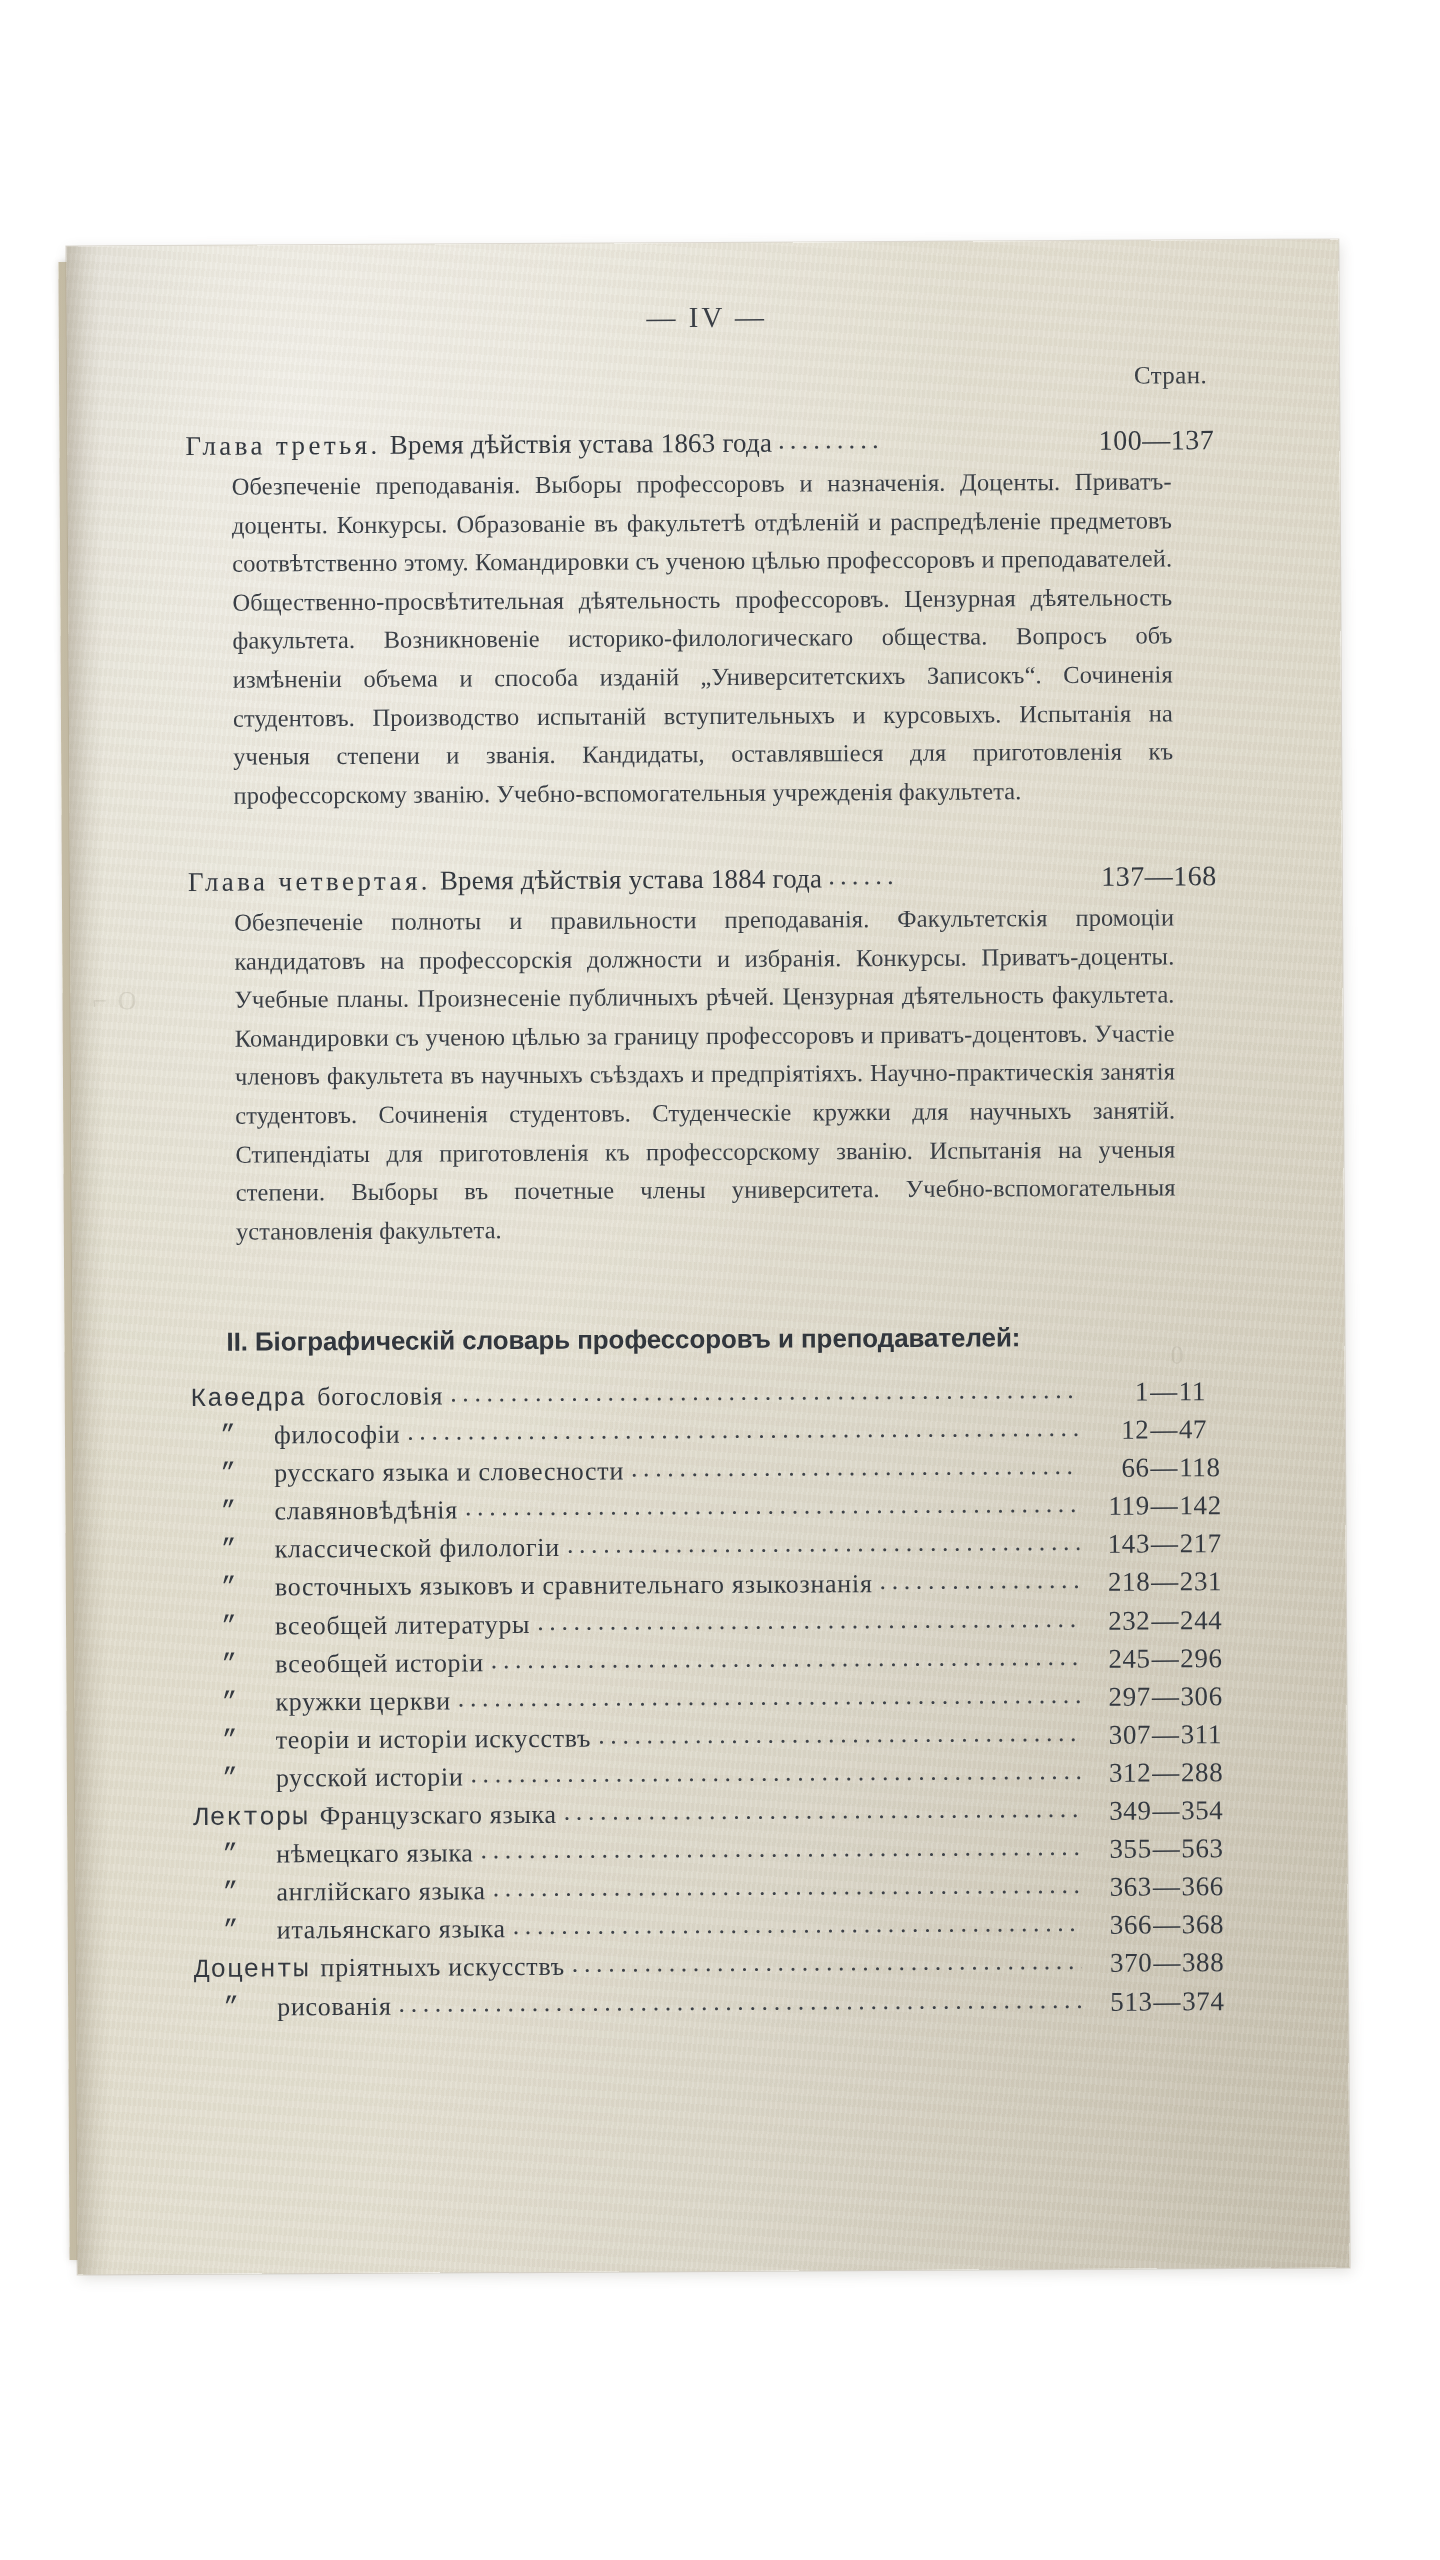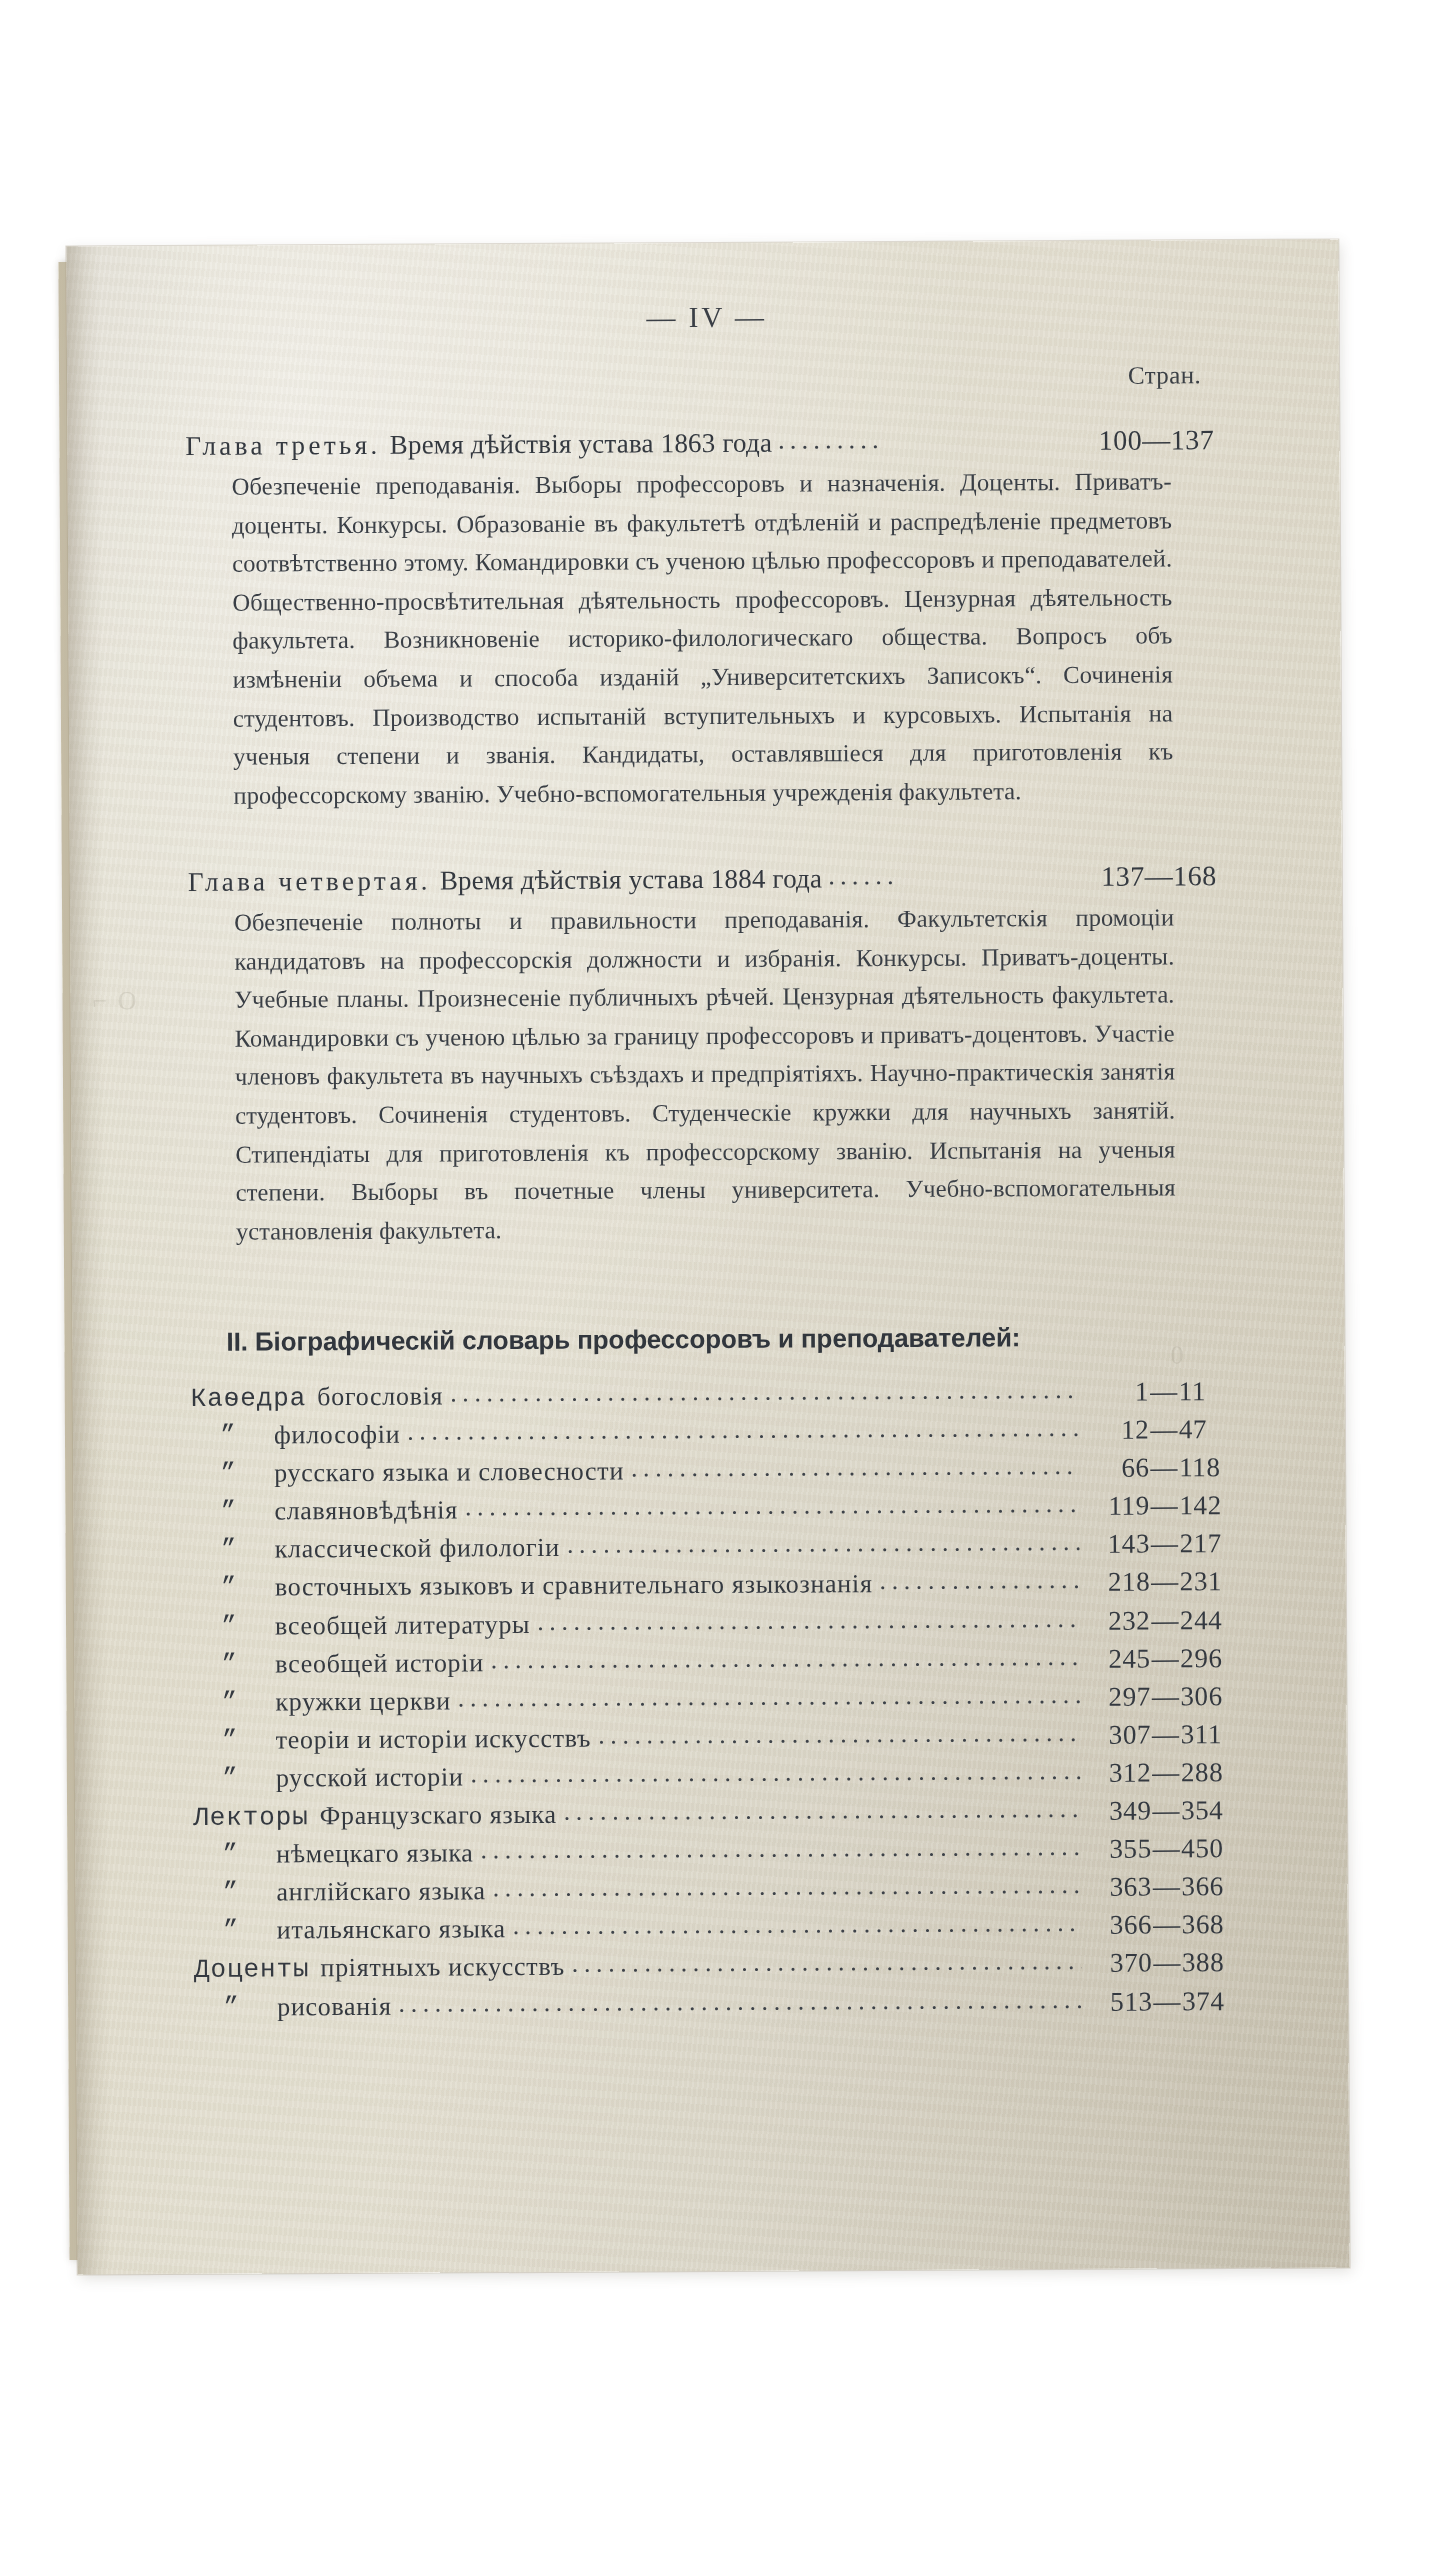--- a/index.html
+++ b/index.html
@@ -89,21 +89,21 @@
     width: 1044px;
     text-align: center;
     font-size: 29px;
     letter-spacing: 3px;
     color: #3a3f46;
   }
 
   .pages-caption {
     position: absolute;
     top: 121px;
-    right: 28px;
+    right: 22px;
     font-size: 25px;
     color: #3b4046;
     letter-spacing: .4px;
   }
 
   
   .chapter {
     position: absolute;
     left: 0;
     width: 1044px;
@@ -344,21 +344,21 @@
         <div class="index-row has-kind">
           <span class="index-kind">Лекторы</span>
           <span class="index-topic">Французскаго языка</span>
           <span class="index-leader">.........................................................................................</span>
           <span class="index-pages"><span class="num-from">349</span><span class="dash">—</span><span class="num-to">354</span></span>
         </div>
         <div class="index-row">
           <span class="index-kind ditto">”</span>
           <span class="index-topic">нѣмецкаго языка</span>
           <span class="index-leader">.........................................................................................</span>
-          <span class="index-pages"><span class="num-from">355</span><span class="dash">—</span><span class="num-to">450</span></span>
+          <span class="index-pages"><span class="num-from">355</span><span class="dash">—</span><span class="num-to">563</span></span>
         </div>
         <div class="index-row">
           <span class="index-kind ditto">”</span>
           <span class="index-topic">англійскаго языка</span>
           <span class="index-leader">.........................................................................................</span>
           <span class="index-pages"><span class="num-from">363</span><span class="dash">—</span><span class="num-to">366</span></span>
         </div>
         <div class="index-row">
           <span class="index-kind ditto">”</span>
           <span class="index-topic">итальянскаго языка</span>

